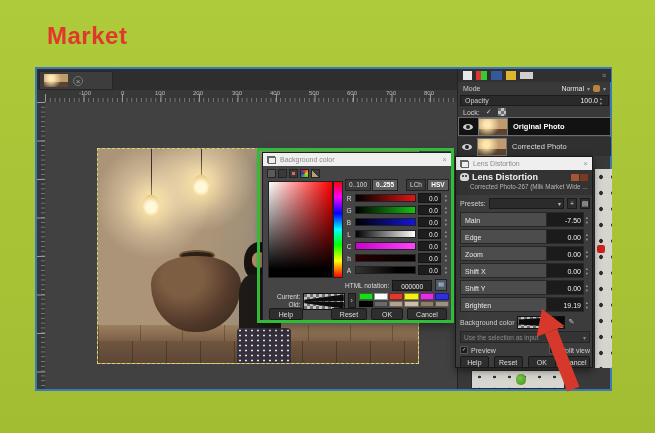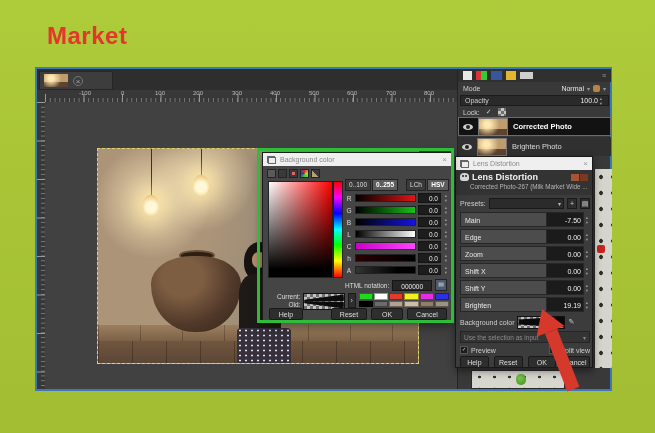--- a/index.html
+++ b/index.html
@@ -210,26 +210,26 @@
         <span class="spin"></span>
       </div>
       <div id="lockrow">
         <span class="rowlab">Lock:</span>
         <span style="color:#ccc;font-size:7px">✓</span>
         <span class="checker" style="width:8px;height:8px;display:inline-block"></span>
       </div>
       <div class="layerrow" style="top:48px;background:#121212;border:1px solid #6b6b6b">
         <span class="eye"></span>
         <span class="mini-photo thumb"></span>
-        <span class="lname" style="color:#fff;font-weight:bold">Corrected Photo</span>
+        <span class="lname" style="color:#fff;font-weight:bold">Original Photo</span>
       </div>
       <div class="layerrow" style="top:68px;background:#303030">
         <span class="eye"></span>
         <span class="mini-photo thumb"></span>
-        <span class="lname">Brighten Photo</span>
+        <span class="lname">Corrected Photo</span>
       </div>
       <div id="brushsliver"></div>
       <div id="reddot"></div>
       <div id="bottomstrip">
         <span id="greenblob"></span>
       </div>
     </div>
 
     <div id="lensdlg" class="z10">
       <div class="dlgtitle">

